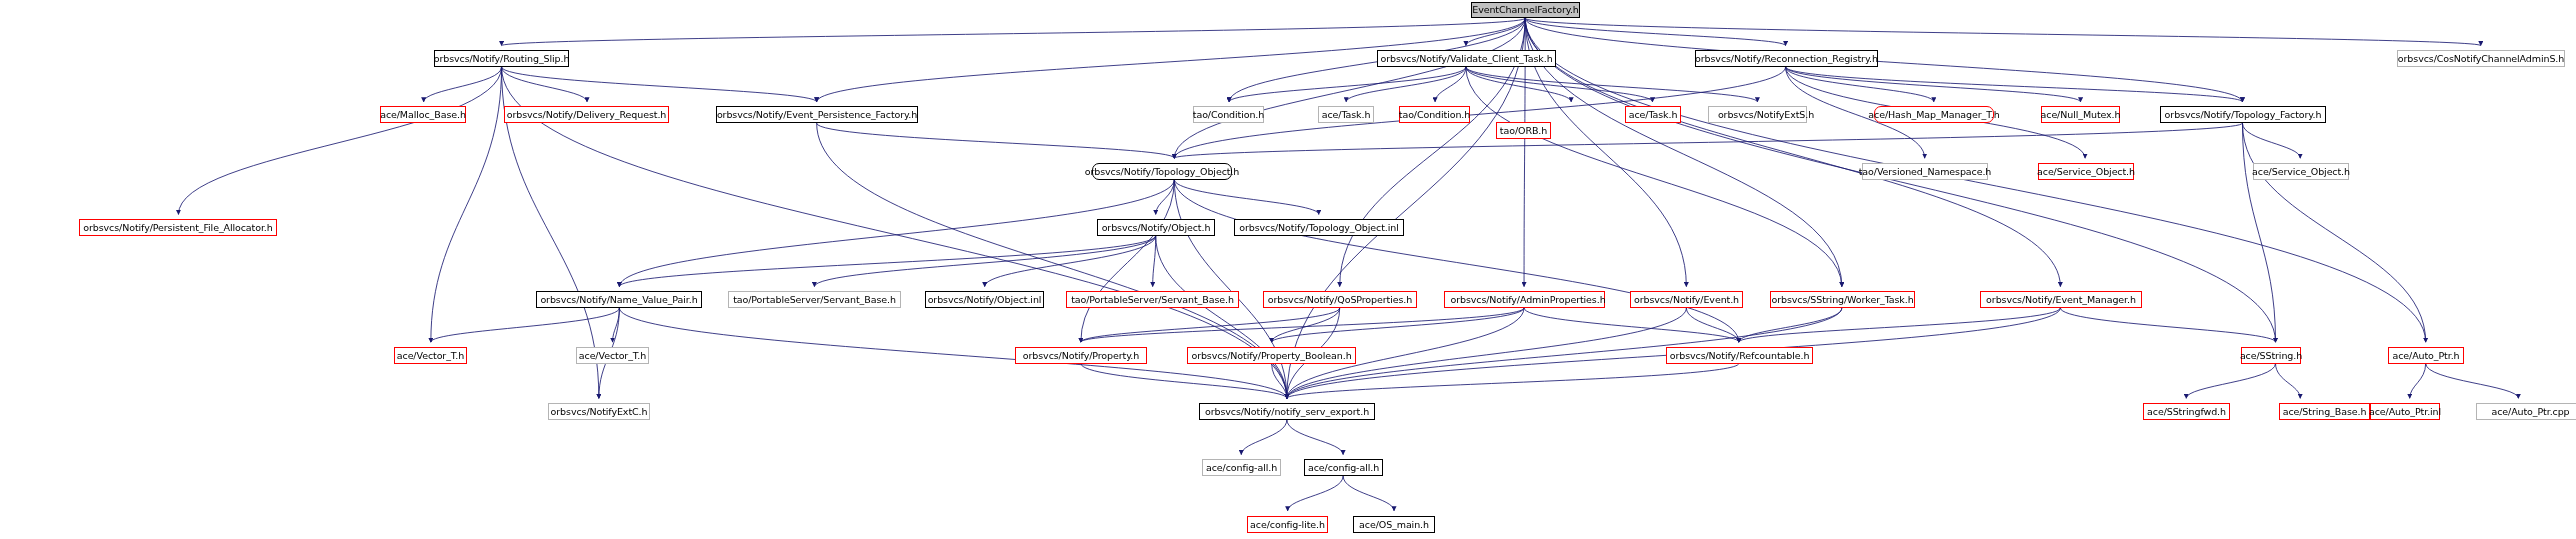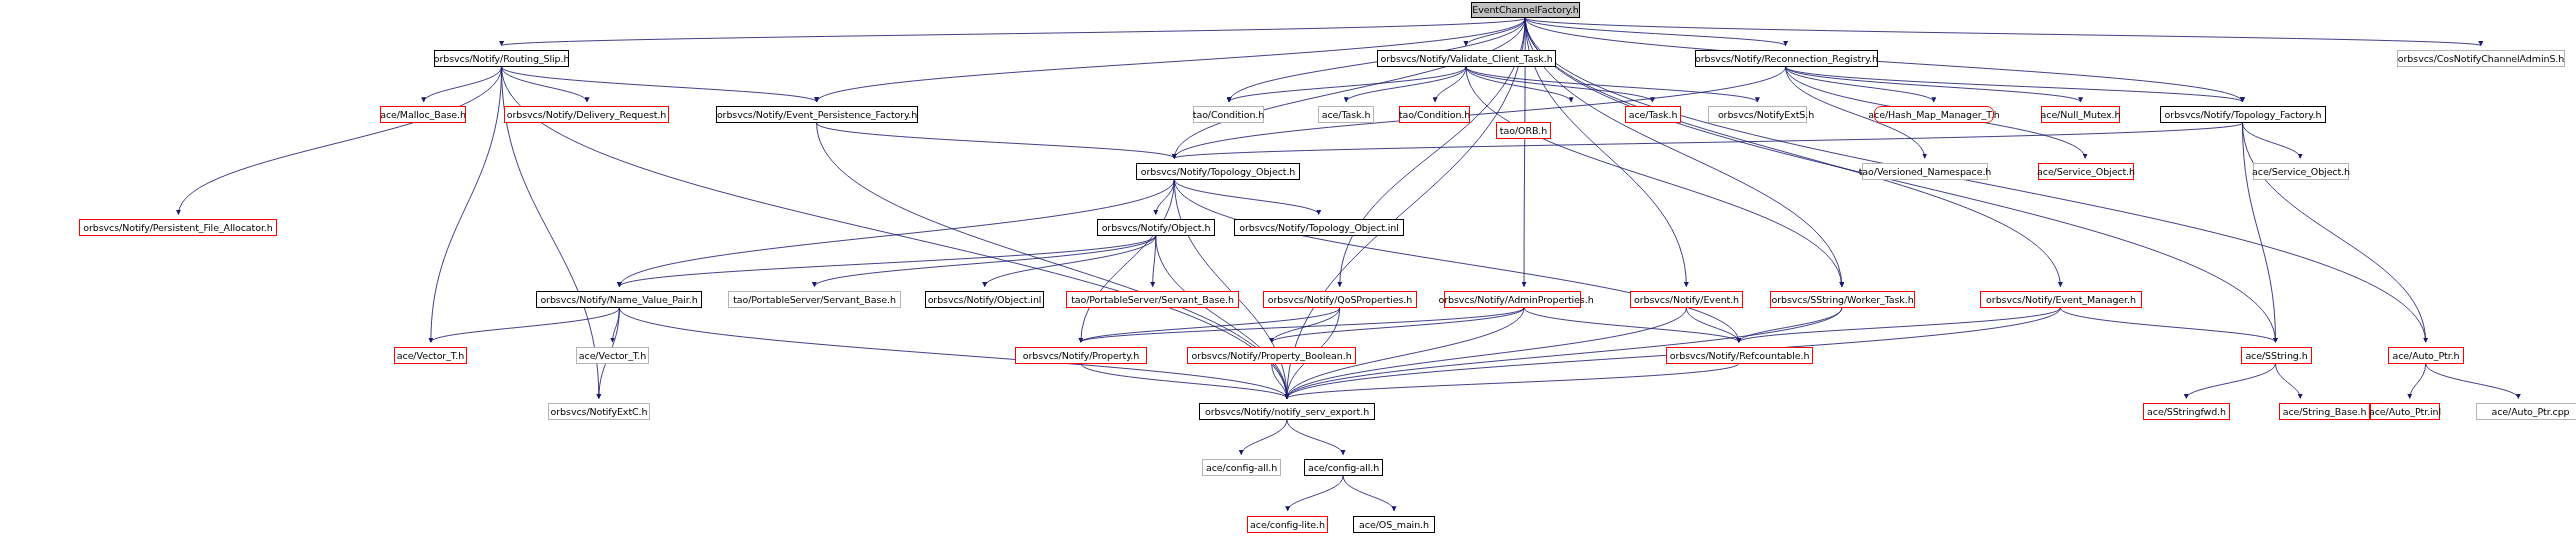--- a/index.html
+++ b/index.html
@@ -138,42 +138,42 @@
       <div class="node" style="left: 716px; top: 106px; width: 202px;">orbsvcs/Notify/Event_Persistence_Factory.h</div>
       <div class="node gray" style="left: 1193px; top: 106px; width: 71px;">tao/Condition.h</div>
       <div class="node gray" style="left: 1318px; top: 106px; width: 56px;">ace/Task.h</div>
       <div class="node red" style="left: 1399px; top: 106px; width: 71px;">tao/Condition.h</div>
       <div class="node red" style="left: 1496px; top: 106px; width: 55px; margin-top: 16px;">tao/ORB.h</div>
       <div class="node red" style="left: 1625px; top: 106px; width: 56px;">ace/Task.h</div>
       <div class="node gray" style="left: 1708px; top: 106px; width: 99px; padding-left: 20px;">orbsvcs/NotifyExtS.h</div>
       <div class="node red" style="left: 1874px; top: 106px; width: 120px; border-radius: 7px;">ace/Hash_Map_Manager_T.h</div>
       <div class="node red" style="left: 2041px; top: 106px; width: 79px;">ace/Null_Mutex.h</div>
       <div class="node" style="left: 2160px; top: 106px; width: 166px;">orbsvcs/Notify/Topology_Factory.h</div>
-      <div class="node" style="left: 1136px; top: 163px; width: 164px;">orbsvcs/Notify/Topology_Object.h</div>
+      <div class="node" style="left: 1092px; top: 163px; width: 140px; border-radius: 7px;">orbsvcs/Notify/Topology_Object.h</div>
       <div class="node gray" style="left: 1862px; top: 163px; width: 126px;">tao/Versioned_Namespace.h</div>
       <div class="node red" style="left: 2038px; top: 163px; width: 96px;">ace/Service_Object.h</div>
       <div class="node gray" style="left: 2253px; top: 163px; width: 96px;">ace/Service_Object.h</div>
       <div class="node red" style="left: 79px; top: 219px; width: 198px;">orbsvcs/Notify/Persistent_File_Allocator.h</div>
       <div class="node" style="left: 1097px; top: 219px; width: 118px;">orbsvcs/Notify/Object.h</div>
       <div class="node" style="left: 1234px; top: 219px; width: 170px;">orbsvcs/Notify/Topology_Object.inl</div>
       <div class="node" style="left: 536px; top: 291px; width: 166px;">orbsvcs/Notify/Name_Value_Pair.h</div>
       <div class="node gray" style="left: 728px; top: 291px; width: 173px;">tao/PortableServer/Servant_Base.h</div>
       <div class="node" style="left: 925px; top: 291px; width: 119px;">orbsvcs/Notify/Object.inl</div>
       <div class="node red" style="left: 1066px; top: 291px; width: 173px;">tao/PortableServer/Servant_Base.h</div>
       <div class="node red" style="left: 1263px; top: 291px; width: 154px;">orbsvcs/Notify/QoSProperties.h</div>
-      <div class="node red" style="left: 1444px; top: 291px; width: 137px; padding-left: 10px;">orbsvcs/Notify/AdminProperties.h</div>
+      <div class="node red" style="left: 1444px; top: 291px; width: 161px; padding-left: 10px;">orbsvcs/Notify/AdminProperties.h</div>
       <div class="node red" style="left: 1630px; top: 291px; width: 113px;">orbsvcs/Notify/Event.h</div>
       <div class="node red" style="left: 1770px; top: 291px; width: 145px;">orbsvcs/SString/Worker_Task.h</div>
       <div class="node red" style="left: 1980px; top: 291px; width: 162px;">orbsvcs/Notify/Event_Manager.h</div>
       <div class="node red" style="left: 394px; top: 347px; width: 73px;">ace/Vector_T.h</div>
       <div class="node gray" style="left: 576px; top: 347px; width: 73px;">ace/Vector_T.h</div>
       <div class="node red" style="left: 1015px; top: 347px; width: 132px;">orbsvcs/Notify/Property.h</div>
       <div class="node red" style="left: 1187px; top: 347px; width: 169px;">orbsvcs/Notify/Property_Boolean.h</div>
       <div class="node red" style="left: 1666px; top: 347px; width: 147px;">orbsvcs/Notify/Refcountable.h</div>
-      <div class="node red" style="left: 2241px; top: 347px; width: 71px;">ace/SString.h</div>
+      <div class="node red" style="left: 2241px; top: 347px; width: 60px;">ace/SString.h</div>
       <div class="node red" style="left: 2388px; top: 347px; width: 76px;">ace/Auto_Ptr.h</div>
       <div class="node gray" style="left: 548px; top: 403px; width: 102px;">orbsvcs/NotifyExtC.h</div>
       <div class="node" style="left: 1199px; top: 403px; width: 176px;">orbsvcs/Notify/notify_serv_export.h</div>
       <div class="node red" style="left: 2143px; top: 403px; width: 87px;">ace/SStringfwd.h</div>
       <div class="node red" style="left: 2255px; top: 403px; width: 91px; margin-left: 24px;">ace/String_Base.h</div>
       <div class="node red" style="left: 2370px; top: 403px; width: 70px;">ace/Auto_Ptr.inl</div>
       <div class="node gray" style="left: 2476px; top: 403px; width: 109px;">ace/Auto_Ptr.cpp</div>
       <div class="node gray" style="left: 1202px; top: 459px; width: 79px;">ace/config-all.h</div>
       <div class="node" style="left: 1304px; top: 459px; width: 79px;">ace/config-all.h</div>
       <div class="node red" style="left: 1247px; top: 516px; width: 81px;">ace/config-lite.h</div>

